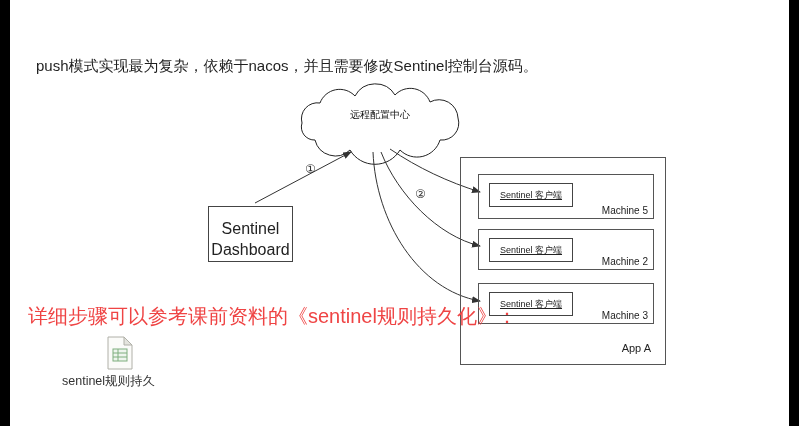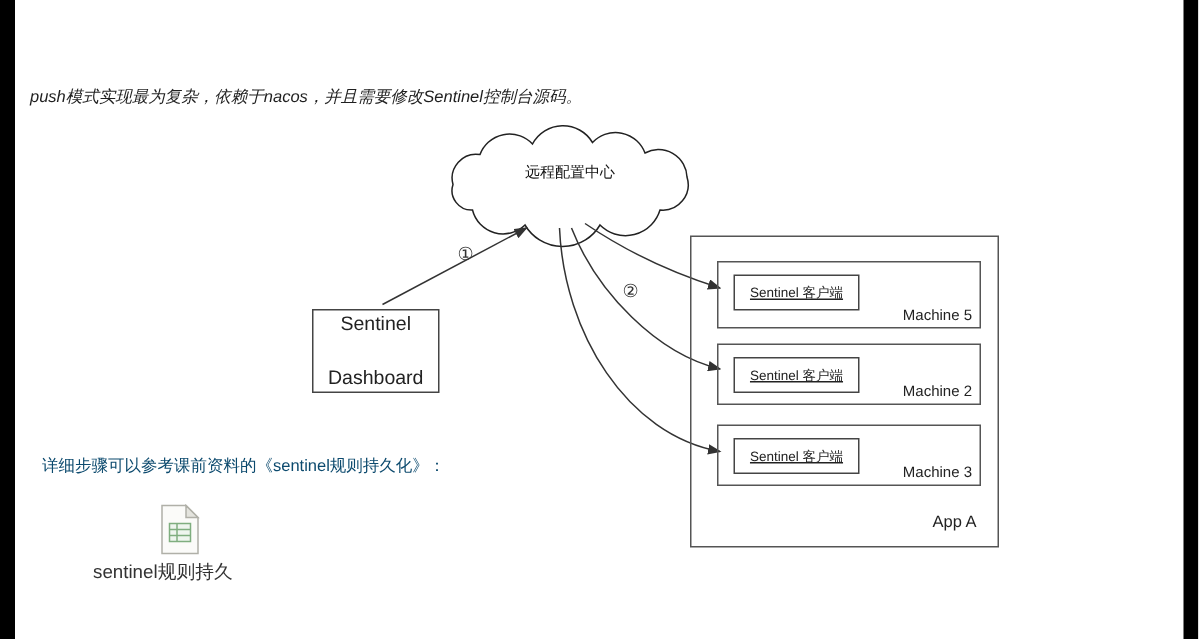--- a/index.html
+++ b/index.html
@@ -5,32 +5,32 @@
   * { margin:0; padding:0; box-sizing:border-box; }
   html,body { background:#ffffff; }
   body { font-family:"Liberation Sans","DejaVu Sans",sans-serif; }
   .page { position:relative; width:799px; height:426px; background:#ffffff; overflow:hidden; }
 
   .edge { position:absolute; top:0; bottom:0; width:10px; background:#000000; }
   .edge-left { left:0; }
   .edge-right { right:0; }
 
   .title { position:absolute; left:28px; top:6px; font-size:18px; font-weight:700; color:#8c1f28; letter-spacing:0.5px; }
-  .intro { position:absolute; left:20px; top:57px; font-size:11px; color:#1f1f1f;font-style:italic; }
-  .reference { position:absolute; left:28px; top:303px; font-size:11px; color:#0c4a6e;text-align:right; }
+  .intro { position:absolute; left:36px; top:57px; font-size:15px; color:#1f1f1f; }
+  .reference { position:absolute; left:28px; top:303px; font-size:20px; color:#ef4444;text-align:right; }
 
   .diagram-svg { position:absolute; left:0; top:0; pointer-events:none; }
 
   .cloud-text { position:absolute; left:300px; top:108px; width:160px; text-align:center; color:#111; }
   .cloud-line1 { font-size:10px; }
   .cloud-line2 { font-size:9px; margin-top:2px; }
 
   .dashboard-box { position:absolute; left:208px; top:206px; width:85px; height:56px;
-    border:1px solid #444; display:flex; flex-direction:column; align-items:center; justify-content:space-between;
-    font-size:13px; color:#222; line-height:1.35; background:transparent; }
+    border:1px solid #444; display:flex; flex-direction:column; align-items:center; justify-content:flex-end;
+    font-size:16px; color:#222; line-height:1.35; background:transparent; }
 
   .num { position:absolute; font-size:12px; color:#333; }
   .num1 { left:305px; top:162px; }
   .num2 { left:415px; top:187px; }
 
   .app-box { position:absolute; left:460px; top:157px; width:206px; height:208px; border:1px solid #555; background:transparent; }
   .machine { position:absolute; left:17px; width:176px; border:1px solid #555; background:transparent; }
   .machine-1 { top:16px; height:45px; }
   .machine-2 { top:71px; height:41px; }
   .machine-3 { top:125px; height:41px; }

